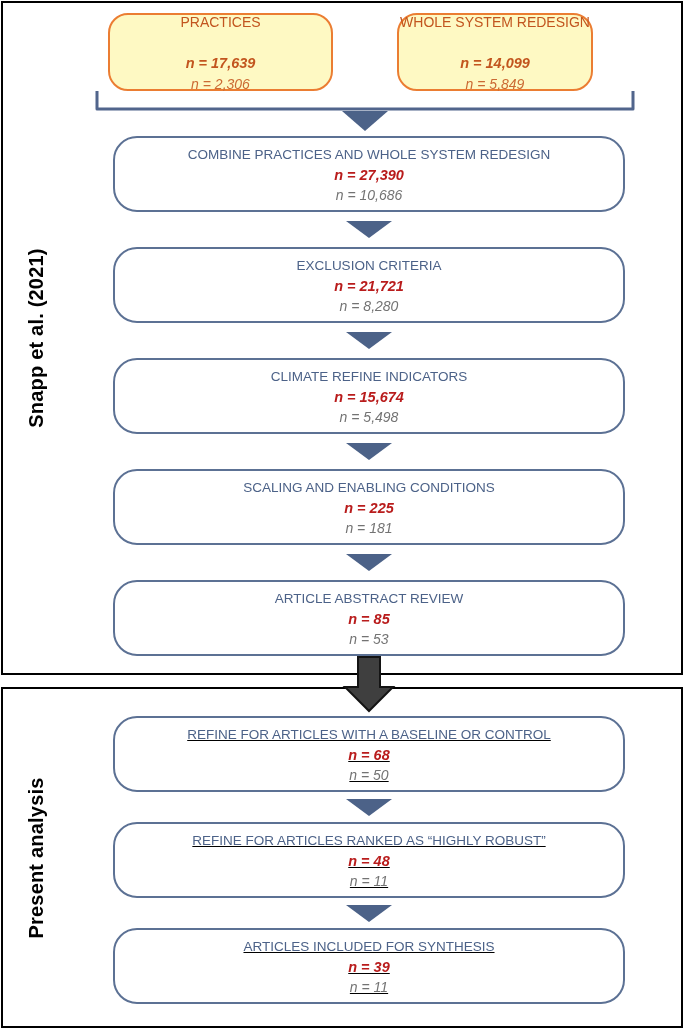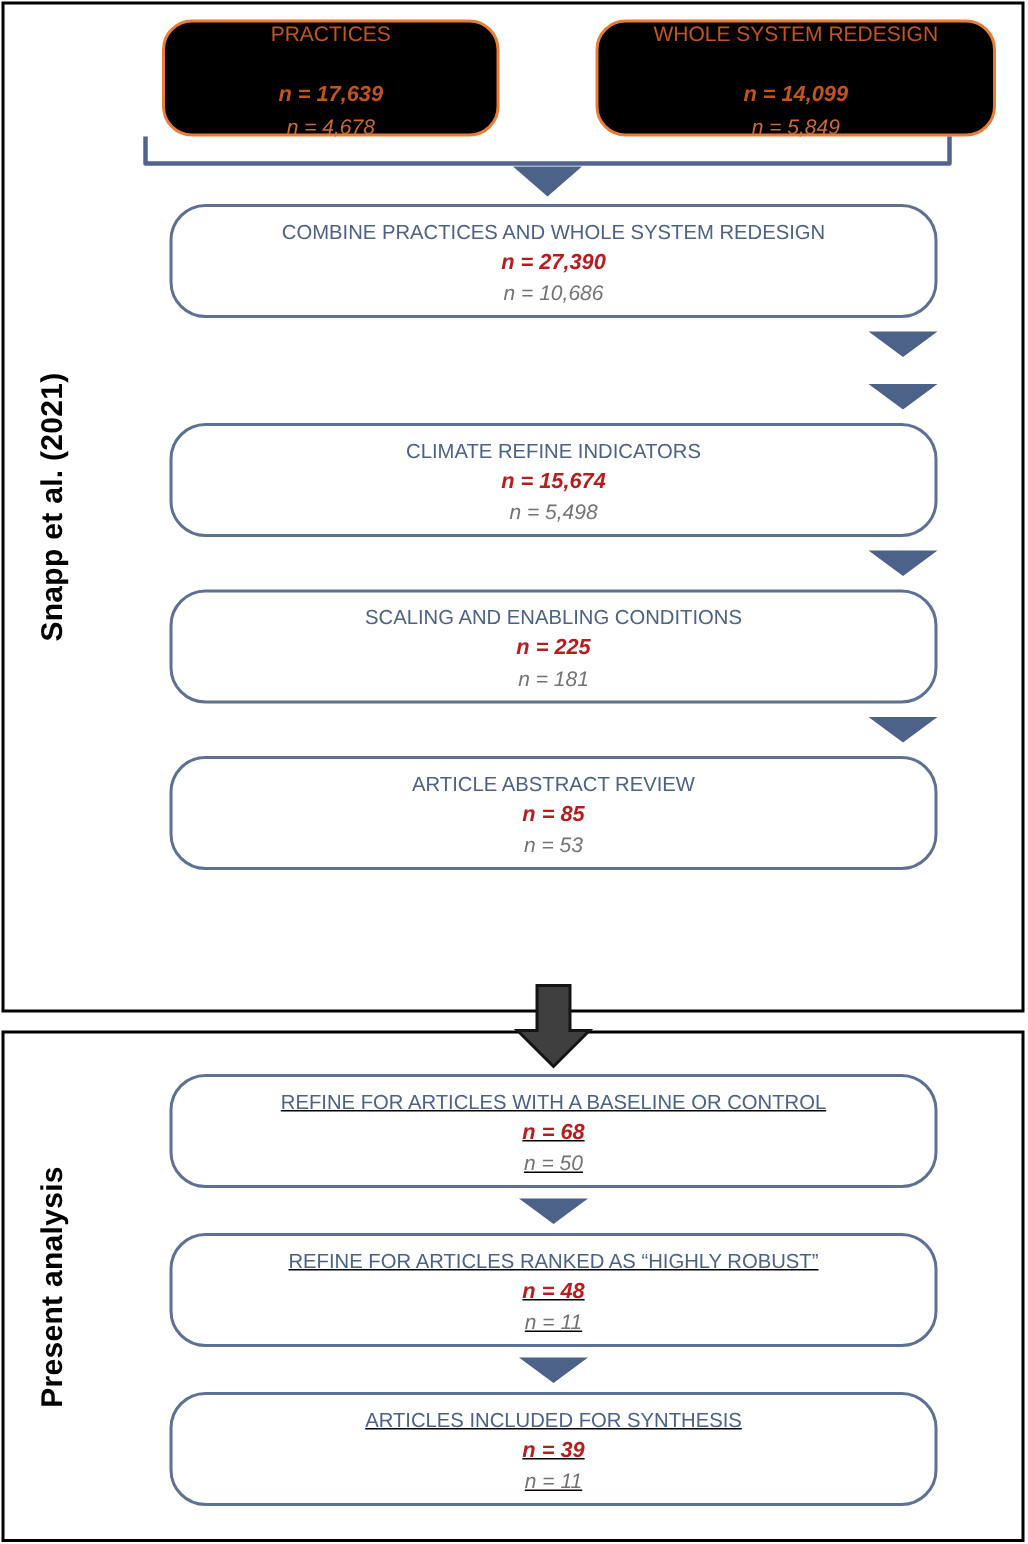--- a/index.html
+++ b/index.html
@@ -20,38 +20,38 @@
     position:absolute; left:33px; top:50%;
     transform:translate(-50%,-50%) rotate(-90deg);
     font-weight:bold; font-size:20px; color:#000;
     white-space:nowrap; letter-spacing:0.2px;
   }
 
   
   .obox {
     position:absolute; top:10px; height:78px;
     border:2.5px solid #EB7D32; border-radius:20px;
-    box-sizing:border-box; background:#000000;
+    box-sizing:border-box; background:#fef9c3;
     display:flex; flex-direction:column; justify-content:center; align-items:center;
     text-align:center;
   }
   #obox-practices { left:105px; width:225px; }
-  #obox-wsr       { left:394px; width:267px; }
+  #obox-wsr       { left:394px; width:196px; }
   .obox .t  { color:#C2551E; font-size:14px;  line-height:22px; }
   .obox .n1 { color:#C2551E; font-size:14.5px; line-height:22px; font-weight:bold; font-style:italic;margin-top:19px; }
   .obox .n2 { color:#CB6A33; font-size:14px;  line-height:20px; font-style:italic; }
 
   .bracket { position:absolute; left:92px; top:85px; }
 
   
   .stack {
     position:absolute; left:110px; width:512px;
     display:flex; flex-direction:column; align-items:center;
   }
-  #panel-snapp .stack   { top:133px;align-items:flex-end; }
+  #panel-snapp .stack   { top:133px; }
   #panel-present .stack { top:27px;text-decoration:underline; }
   .bbox {
     width:100%; height:76px; box-sizing:border-box;
     border:2px solid #5C7194; border-radius:24px; background:#fff;
     display:flex; flex-direction:column; justify-content:center; align-items:center;
     text-align:center;
   }
   .bbox .t  { color:#4C6288; font-size:13.5px; line-height:21px; }
   .bbox .n1 { color:#b91c1c; font-size:14.5px; line-height:21px; font-weight:bold; font-style:italic; }
   .bbox .n2 { color:#737373; font-size:14px;  line-height:19px; font-style:italic; }
@@ -69,41 +69,46 @@
 </style>
 </head>
 <body>
 
 <section class="panel" id="panel-snapp">
   <div class="side-label">Snapp et al. (2021)</div>
 
   <div class="obox" id="obox-practices">
     <div class="t">PRACTICES</div>
     <div class="n1">n = 17,639</div>
-    <div class="n2">n = 4,678</div>
+    <div class="n2">n = 2,306</div>
   </div>
 
   <div class="obox" id="obox-wsr">
     <div class="t">WHOLE SYSTEM REDESIGN</div>
     <div class="n1">n = 14,099</div>
     <div class="n2">n = 5,849</div>
   </div>
 
   <svg class="bracket" width="540" height="46">
     <path d="M2,3 L2,21 L538,21 L538,3" fill="none" stroke="#51658C" stroke-width="3" stroke-linejoin="round"></path>
     <polygon points="247,23 293,23 270,43" fill="#4C6288"></polygon>
   </svg>
 
   <div class="stack">
     <div class="bbox">
       <div class="t">COMBINE PRACTICES AND WHOLE SYSTEM REDESIGN</div>
       <div class="n1">n = 27,390</div>
       <div class="n2">n = 10,686</div>
     </div>
     <div class="tri"></div>
+    <div class="bbox">
+      <div class="t">EXCLUSION CRITERIA</div>
+      <div class="n1">n = 21,721</div>
+      <div class="n2">n = 8,280</div>
+    </div>
     <div class="tri"></div>
     <div class="bbox">
       <div class="t">CLIMATE REFINE INDICATORS</div>
       <div class="n1">n = 15,674</div>
       <div class="n2">n = 5,498</div>
     </div>
     <div class="tri"></div>
     <div class="bbox">
       <div class="t">SCALING AND ENABLING CONDITIONS</div>
       <div class="n1">n = 225</div>

